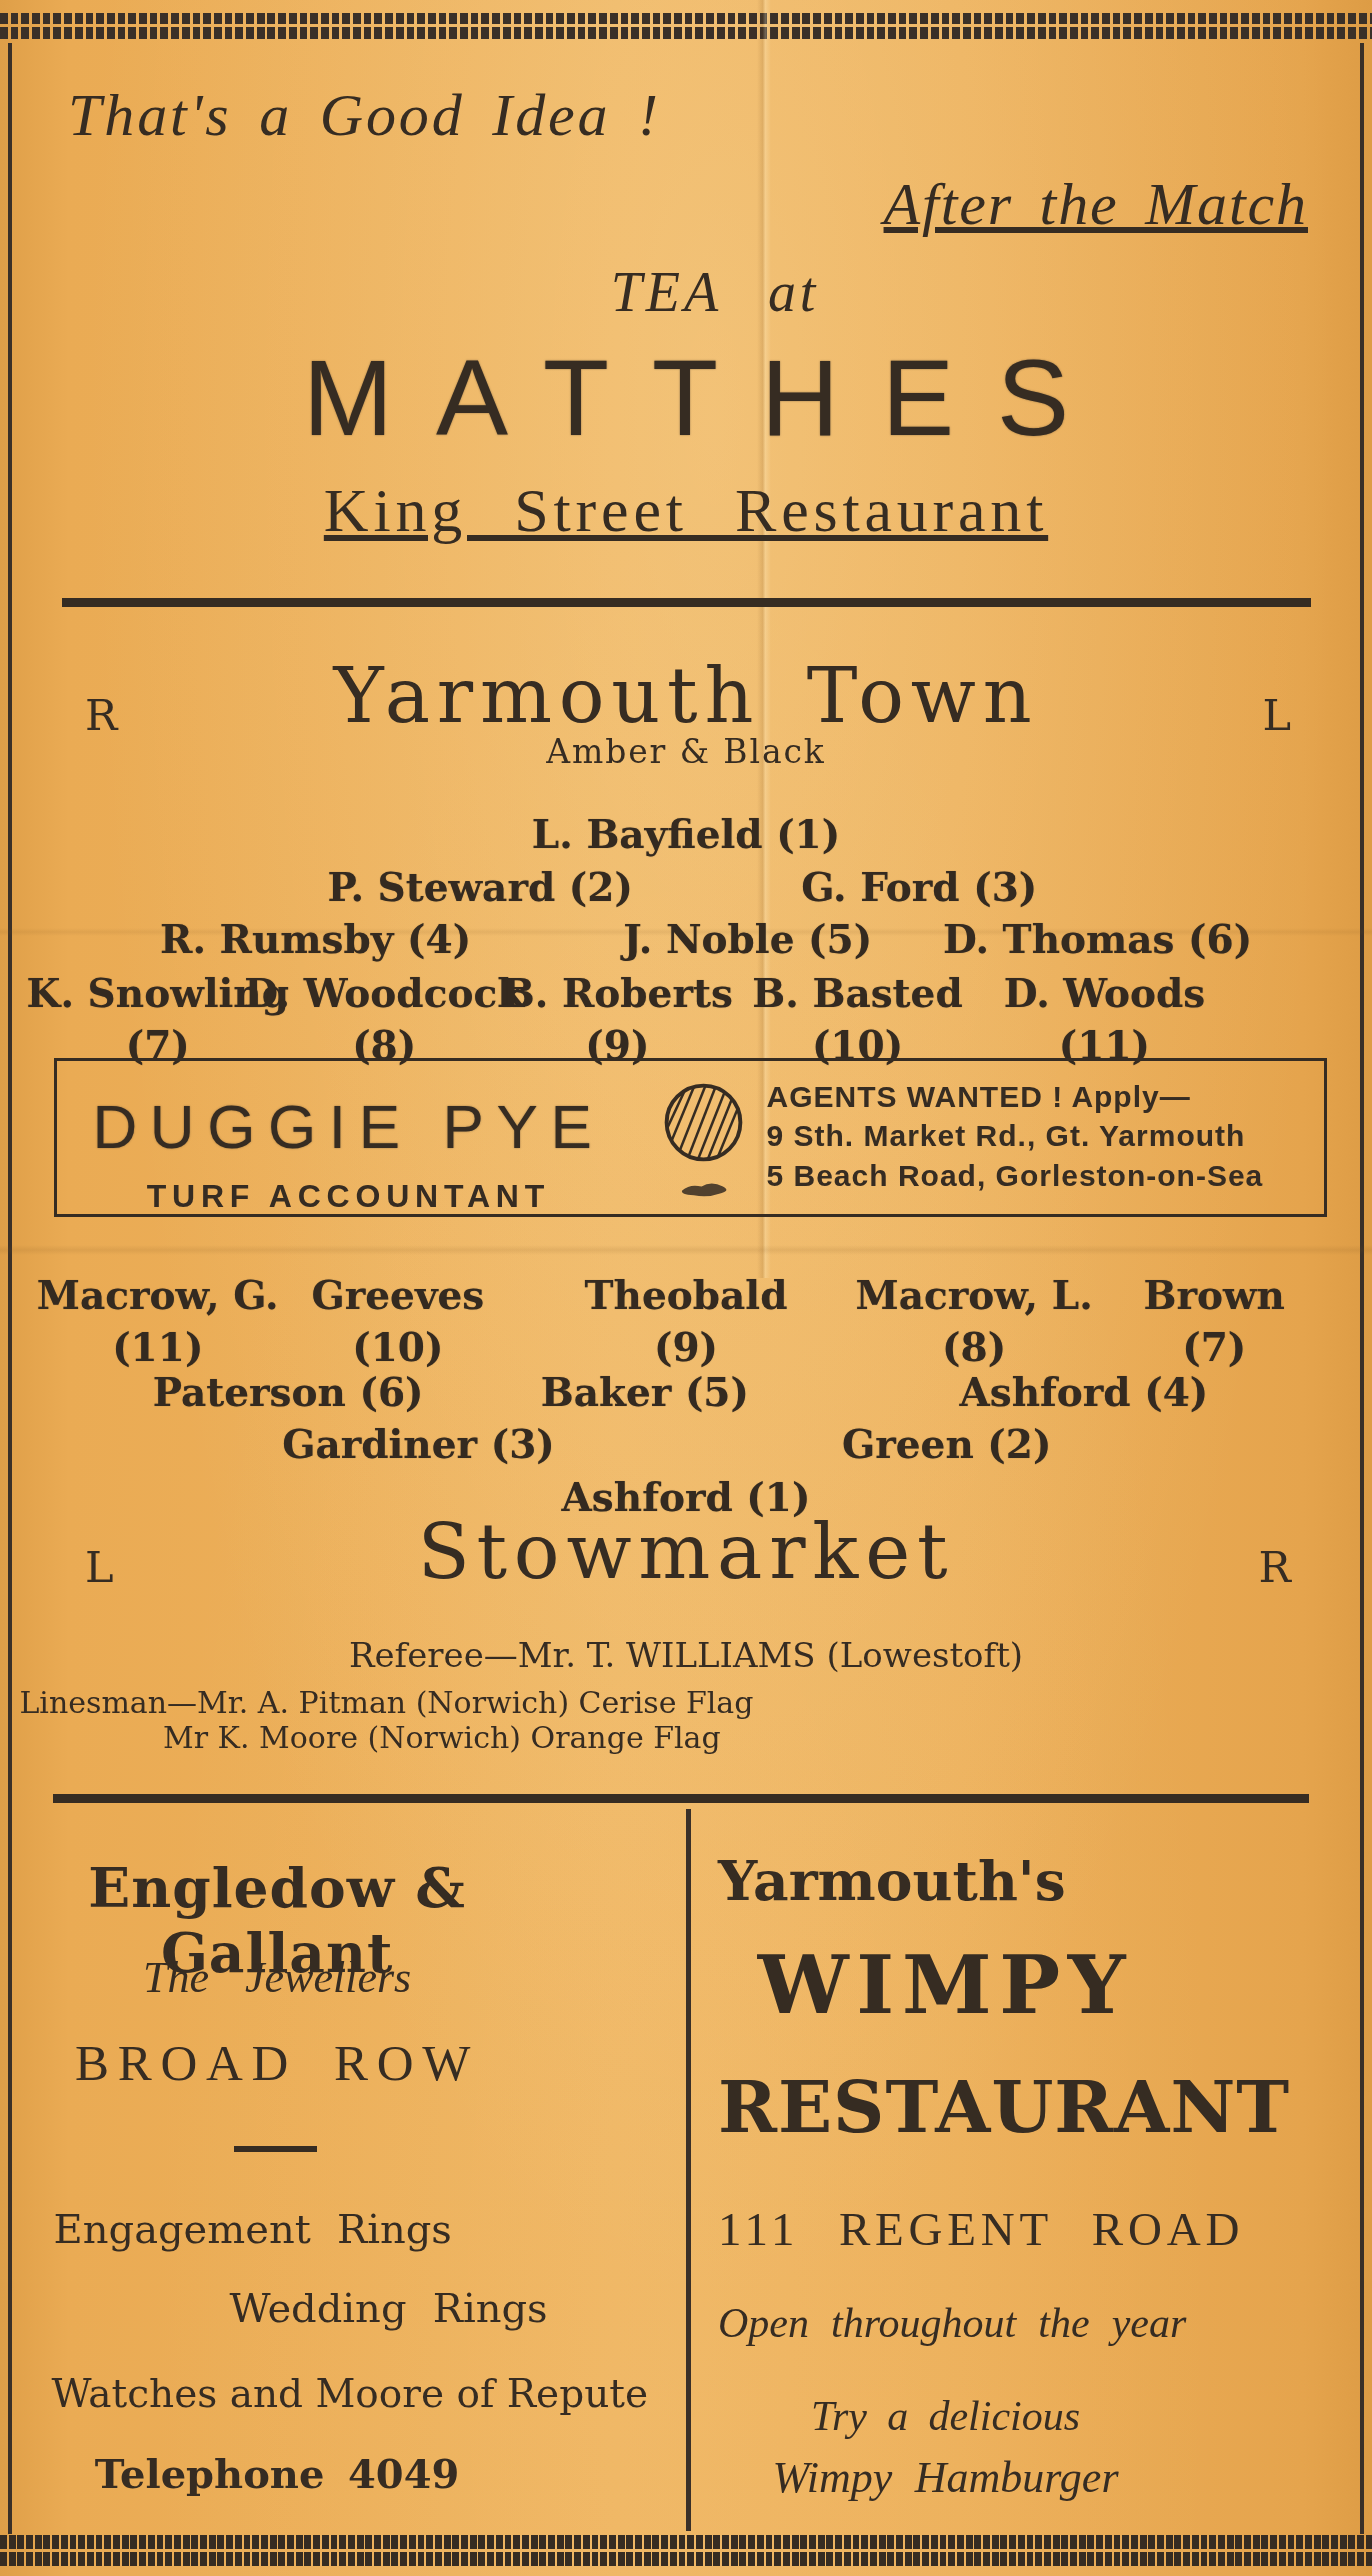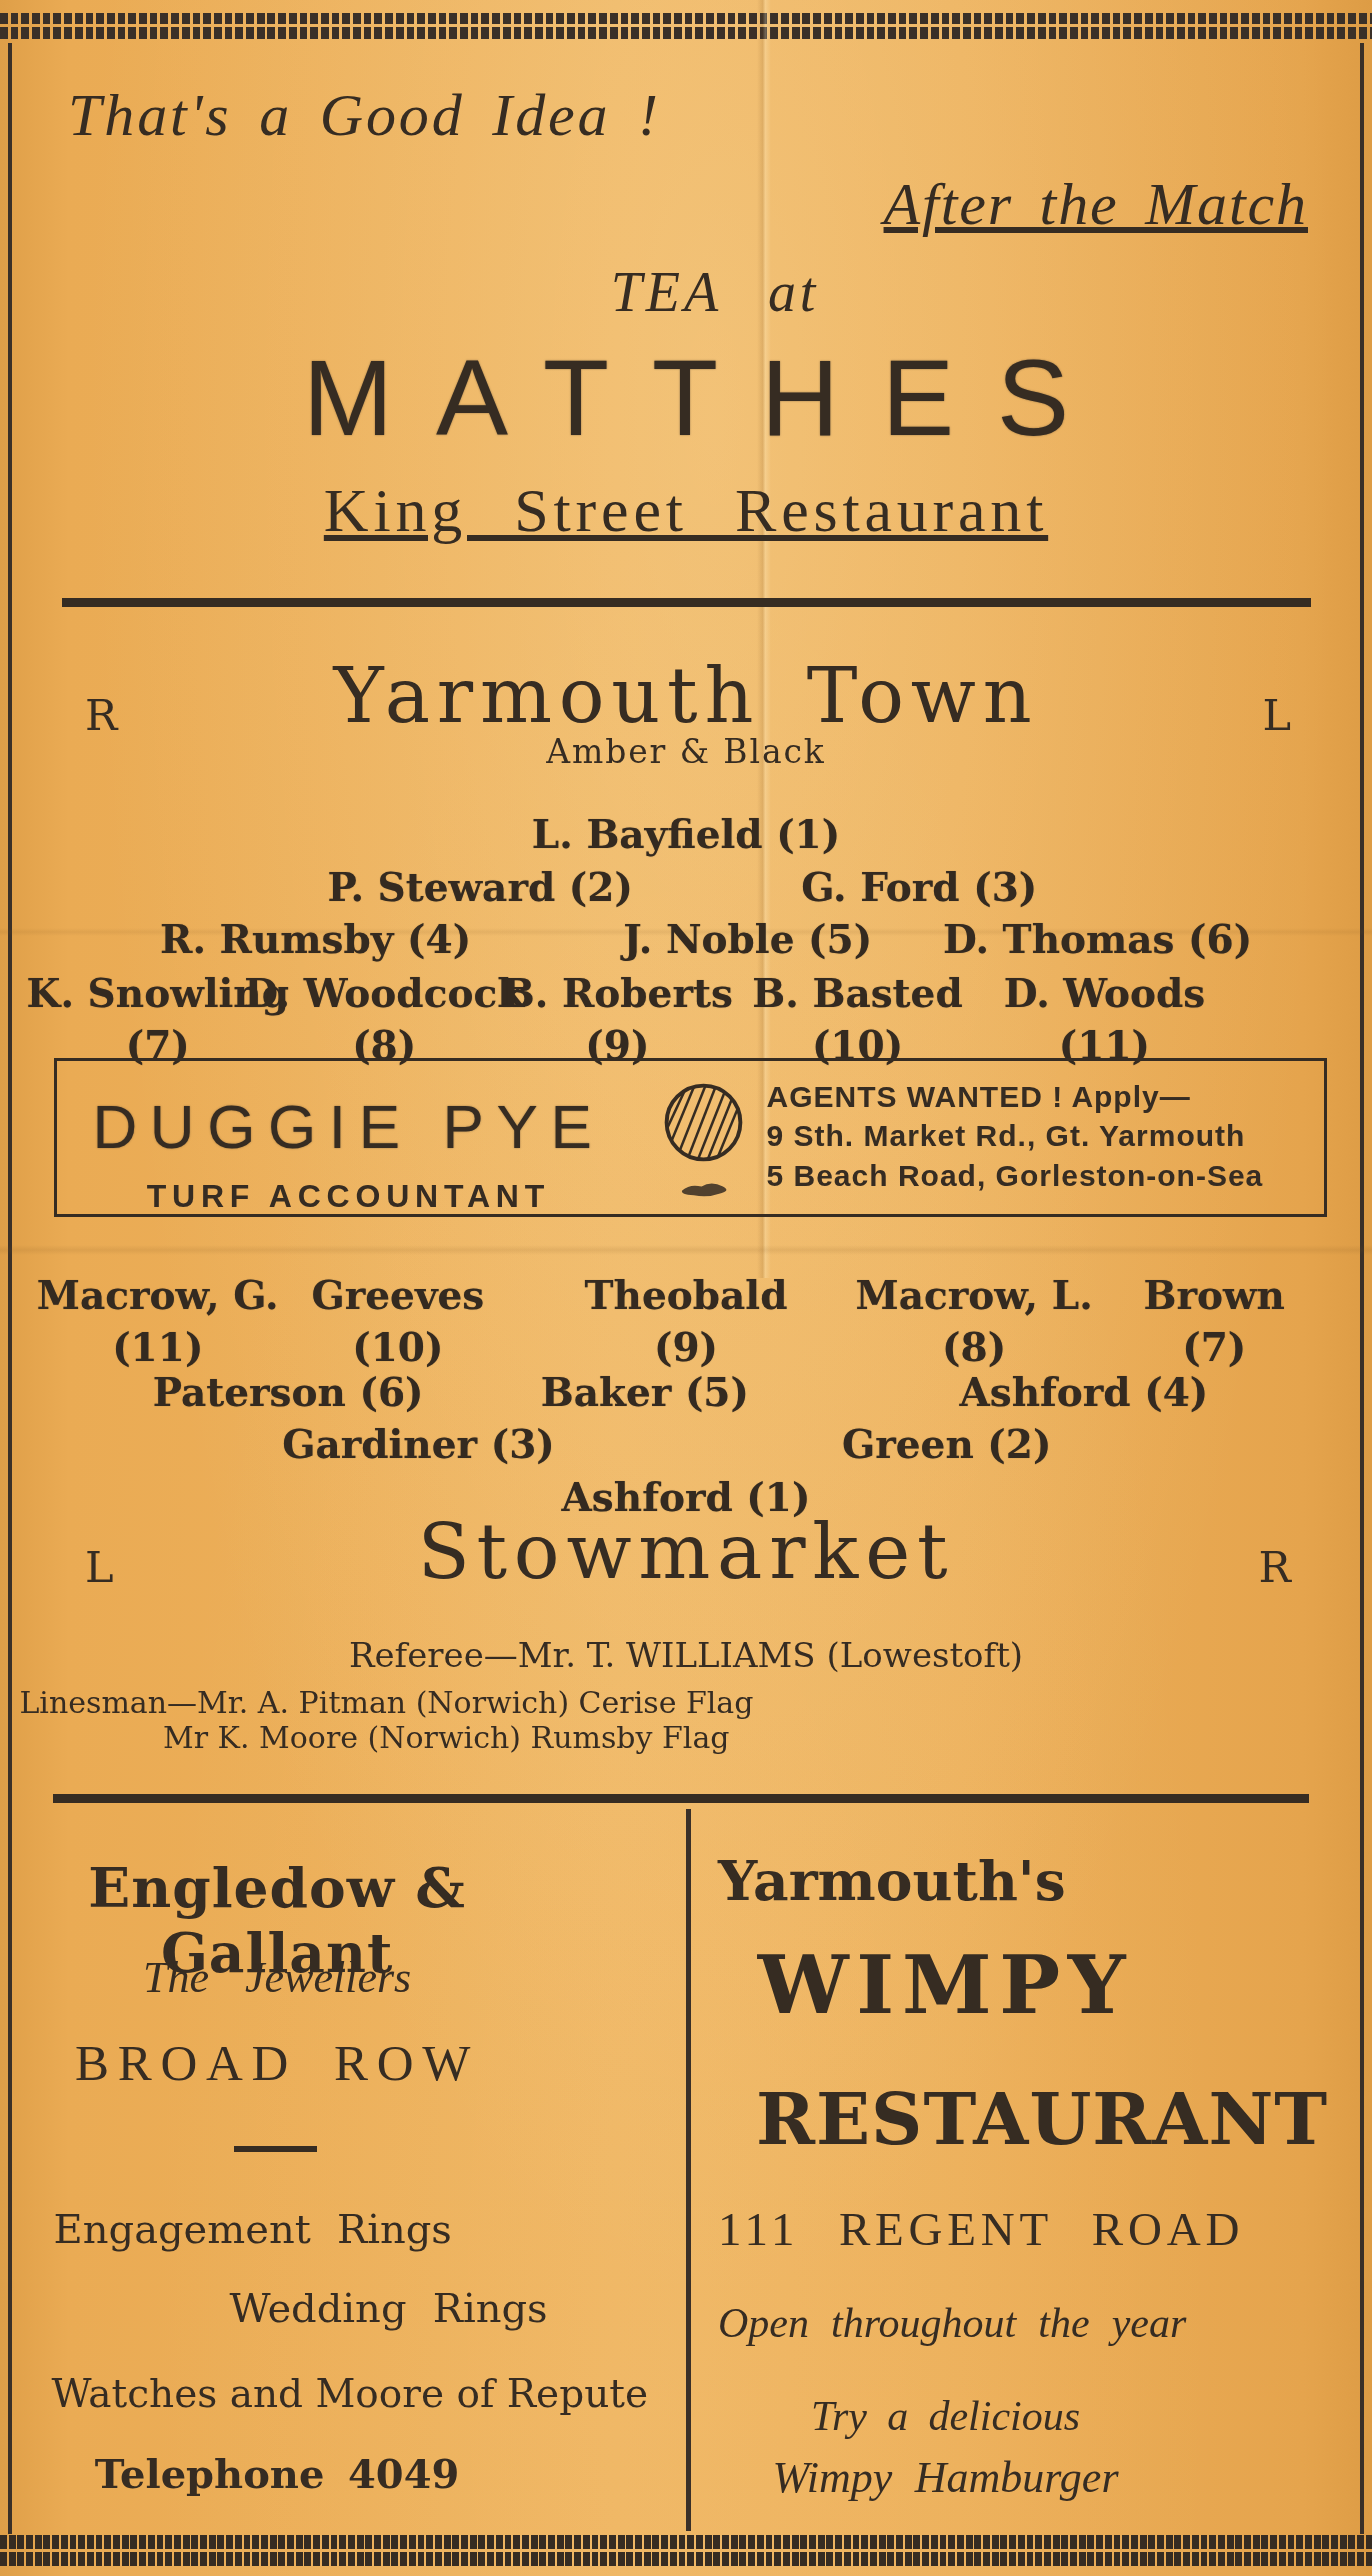--- a/index.html
+++ b/index.html
@@ -76,21 +76,21 @@
   .engledow{top:46px;font:bold 55px "DejaVu Serif",serif;letter-spacing:1px;}
   .jewellers{top:143px;font:italic 44px "Liberation Serif",serif;word-spacing:25px;}
   .broadrow{top:225px;font:51px "Liberation Serif",serif;letter-spacing:8.7px;word-spacing:15.5px;}
   .minirule{top:337px;left:221px;width:83px;height:5.8px;}
   .engagement{top:397px;left:41px;font:40px "DejaVu Serif",serif;word-spacing:13.6px;white-space:nowrap;}
   .wedding{top:476px;left:217px;font:40px "DejaVu Serif",serif;word-spacing:13.6px;white-space:nowrap;}
   .watches{top:562px;left:39px;font:39px "DejaVu Serif",serif;white-space:nowrap;}
   .telephone{top:641px;font:bold 40px "DejaVu Serif",serif;word-spacing:9.7px;}
   .yarmouths{top:39px;left:25px;font:bold 55px "DejaVu Serif",serif;}
   .wimpy{top:128px;font:bold 81px "DejaVu Serif",serif;letter-spacing:7.7px;}
-  .restbig{top:268px;font:bold 71px "DejaVu Serif",serif;letter-spacing:1px;margin-left:38px;}
+  .restbig{top:256px;font:bold 71px "DejaVu Serif",serif;letter-spacing:1px;}
   .regent{top:393px;font:47px "Liberation Serif",serif;letter-spacing:4.8px;word-spacing:23px;white-space:nowrap;}
   .openyr{top:490px;font:italic 42px "Liberation Serif",serif;word-spacing:11.6px;white-space:nowrap;}
   .trydel{top:583px;font:italic 42px "Liberation Serif",serif;word-spacing:9.7px;}
   .hamburger{top:643px;font:italic 44px "Liberation Serif",serif;word-spacing:11.6px;}
 
   
   .crease-v{top:0;left:757px;width:13.6px;height:1278px;
     background:linear-gradient(90deg,transparent,rgba(120,80,30,.16) 40%,rgba(255,242,205,.28) 60%,transparent);}
   .crease-h1{top:928px;left:0;width:100%;height:7.7px;
     background:linear-gradient(180deg,transparent,rgba(120,80,30,.10),transparent);}
@@ -198,21 +198,21 @@
 <div class="row" style="top:1451px" data-name="away-lineup-row">
   <span class="pos p" style="left:50%"><span data-name="player-name">Ashford</span><span class="no" data-name="player-number">(1)</span></span>
 </div>
 
 <div class="abs ctr team-title away-title" data-name="away-team-name">Stowmarket</div>
 <div class="abs marker" style="top:1542px;left:85px" data-name="away-left-wing-marker">L</div>
 <div class="abs marker" style="top:1542px;right:81px" data-name="away-right-wing-marker">R</div>
 
 <div class="abs ctr referee" data-name="referee-line">Referee—Mr. T. WILLIAMS (Lowestoft)</div>
 <div class="abs lines1" data-name="linesman-line-1">Linesman—Mr. A. Pitman (Norwich) Cerise Flag</div>
-<div class="abs lines2" data-name="linesman-line-2">Mr K. Moore (Norwich) Rumsby Flag</div>
+<div class="abs lines2" data-name="linesman-line-2">Mr K. Moore (Norwich) Orange Flag</div>
 
 <div class="abs ink rule2" data-name="section-rule"></div>
 <div class="abs divider" data-name="ad-column-divider"></div>
 
 <div class="ad ad-left" data-name="jeweller-ad">
   <div class="abs ctrbox engledow" data-name="jeweller-title">Engledow &amp; Gallant</div>
   <div class="abs ctrbox jewellers" data-name="jeweller-subtitle">The  Jewellers</div>
   <div class="abs ctrbox broadrow" data-name="jeweller-location">BROAD ROW</div>
   <div class="abs ink minirule" data-name="mini-rule"></div>
   <div class="abs engagement" data-name="jeweller-item-1">Engagement Rings</div>

